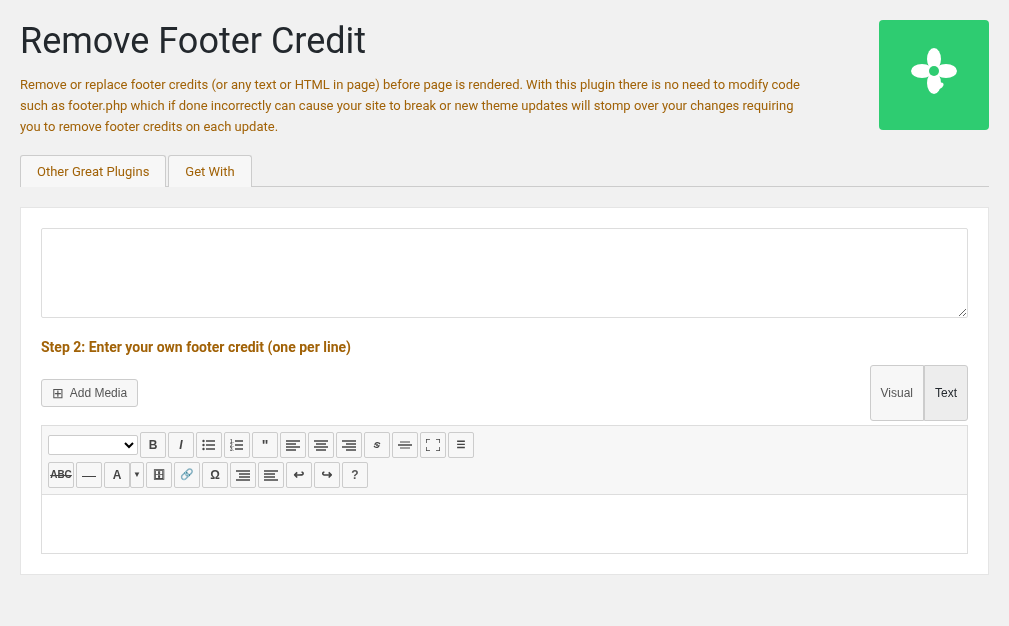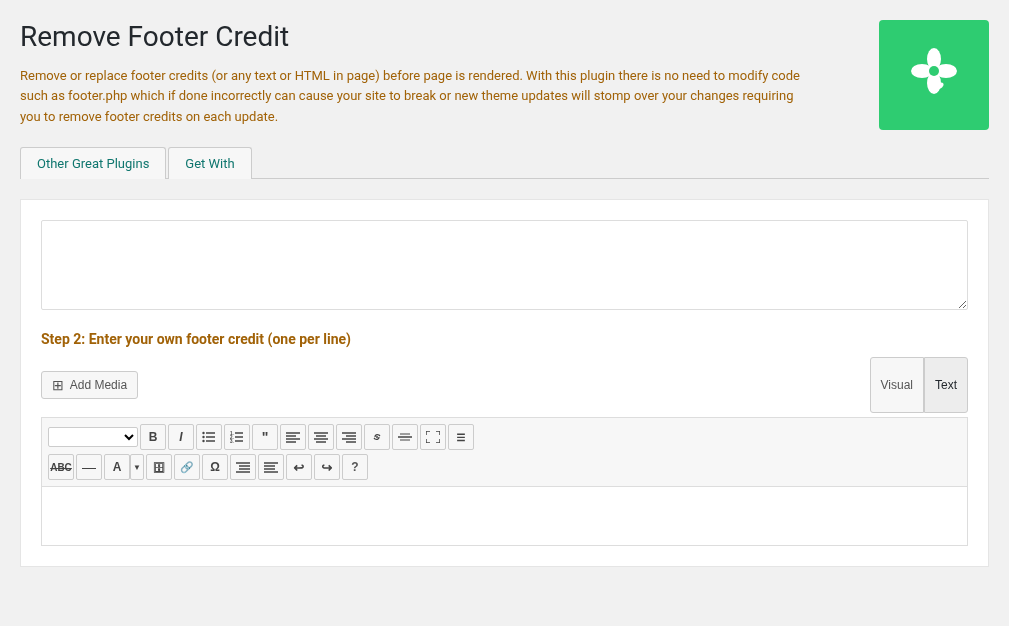--- a/index.html
+++ b/index.html
@@ -20,21 +20,21 @@
       display: flex;
       justify-content: space-between;
       align-items: flex-start;
       margin-bottom: 16px;
     }
     .header-text {
       flex: 1;
       padding-right: 20px;
     }
     .page-title {
-      font-size: 28px;
+      font-size: 36px;
       font-weight: 400;
       color: #23282d;
       margin-bottom: 12px;
       line-height: 1.2;
     }
     .page-description {
       font-size: 13px;
       color: #a16207;
       line-height: 1.6;
       max-width: 780px;
@@ -59,21 +59,21 @@
       display: flex;
       border-bottom: 1px solid #ccc;
       margin-bottom: 20px;
     }
     .tab {
       padding: 8px 16px;
       border: 1px solid #ccc;
       background: #f7f7f7;
       cursor: pointer;
       font-size: 13px;
-      color: #0f766e;
+      color: #a16207;
       border-bottom: none;
       margin-right: 2px;
       position: relative;
       top: 1px;
       border-radius: 3px 3px 0 0;
     }
     .tab.active {
       background: #fff;
       color: #23282d;
       font-weight: 600;

